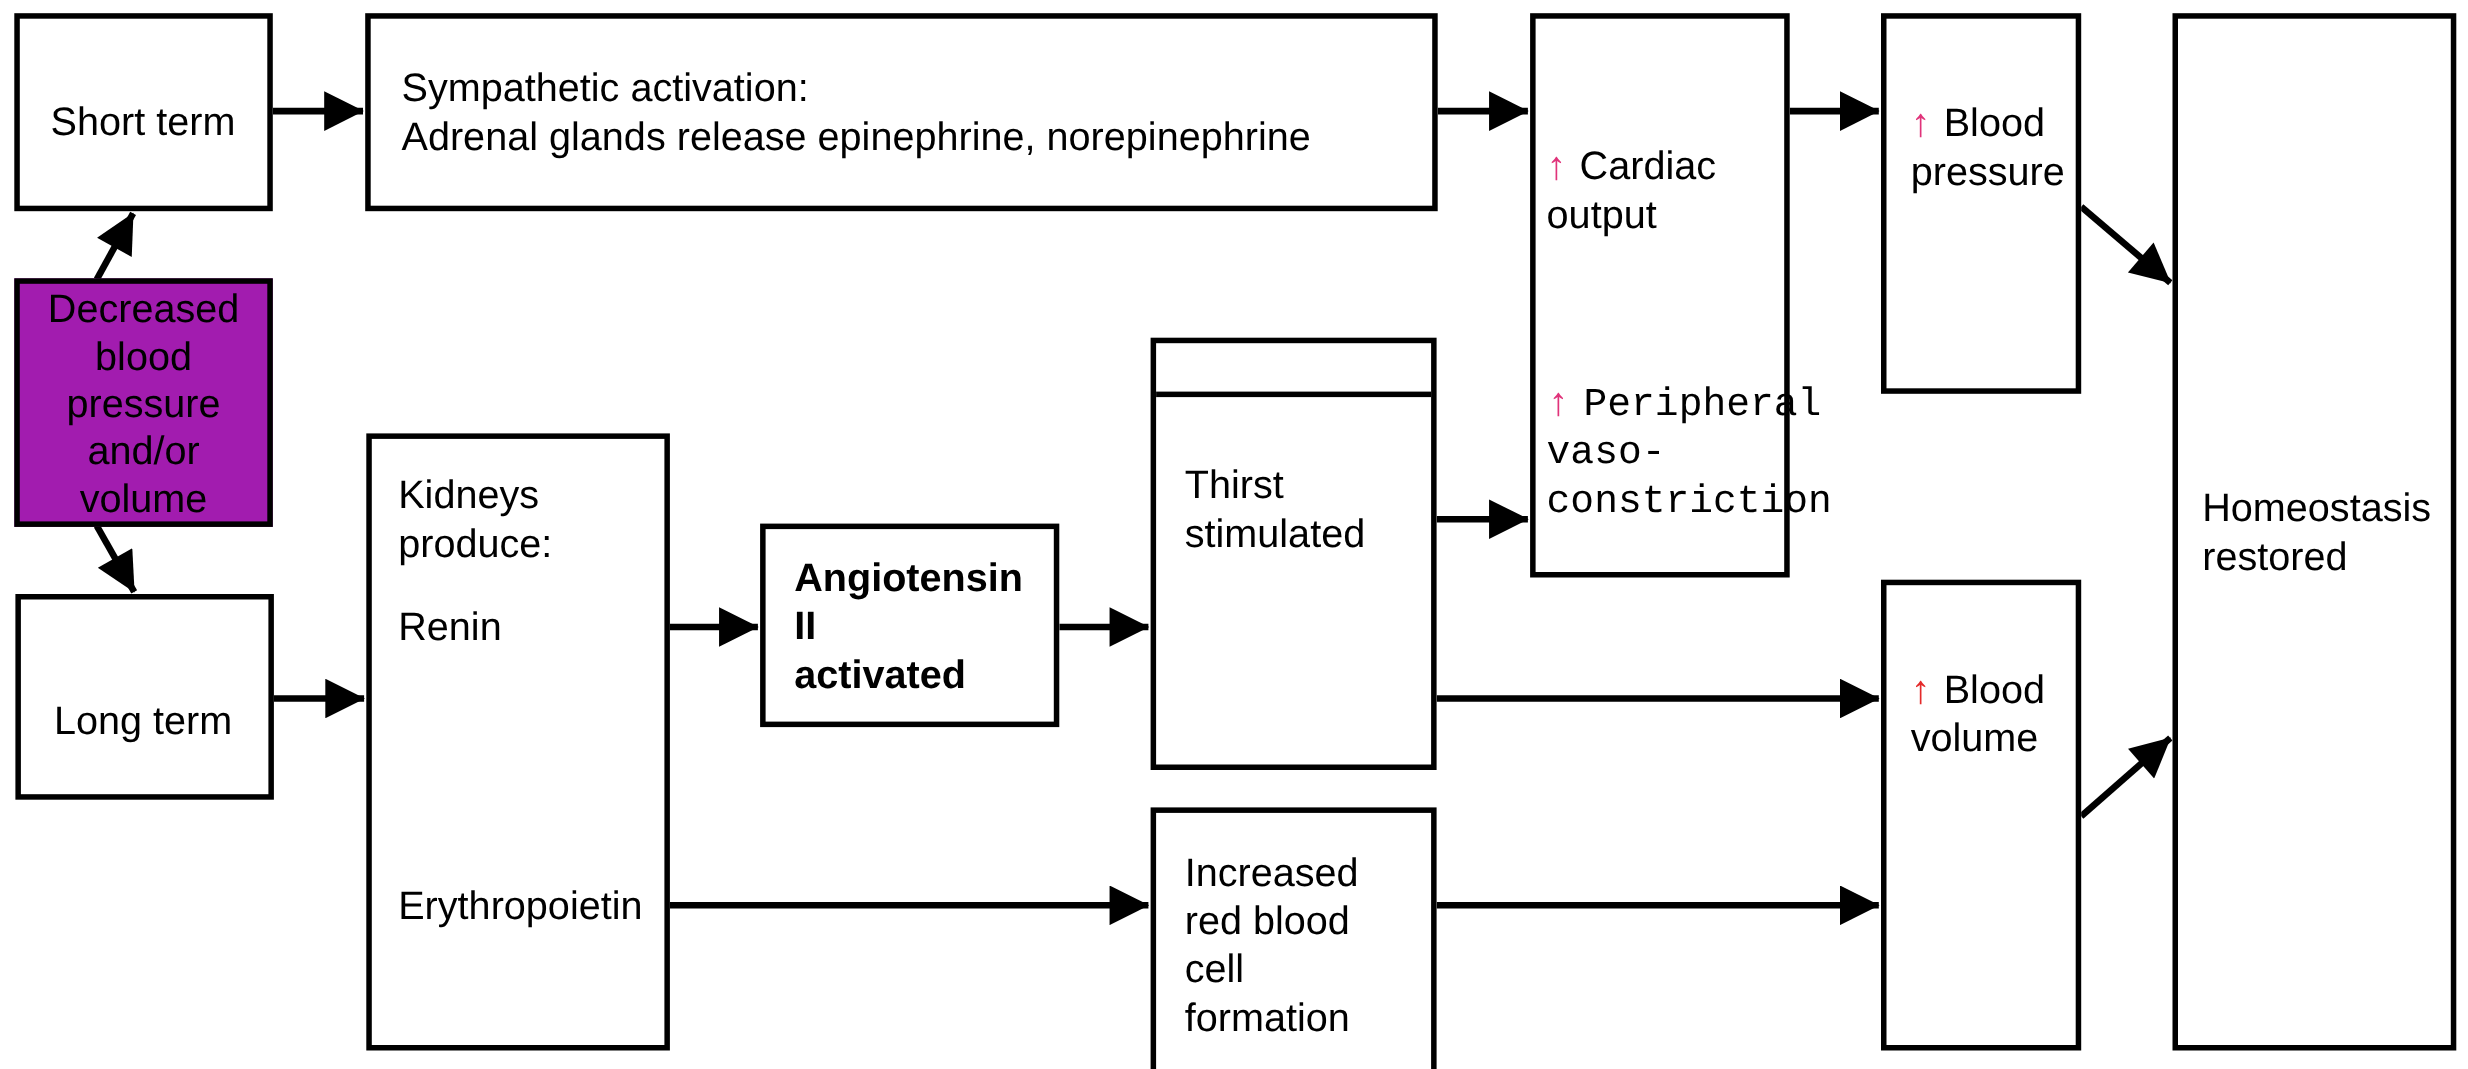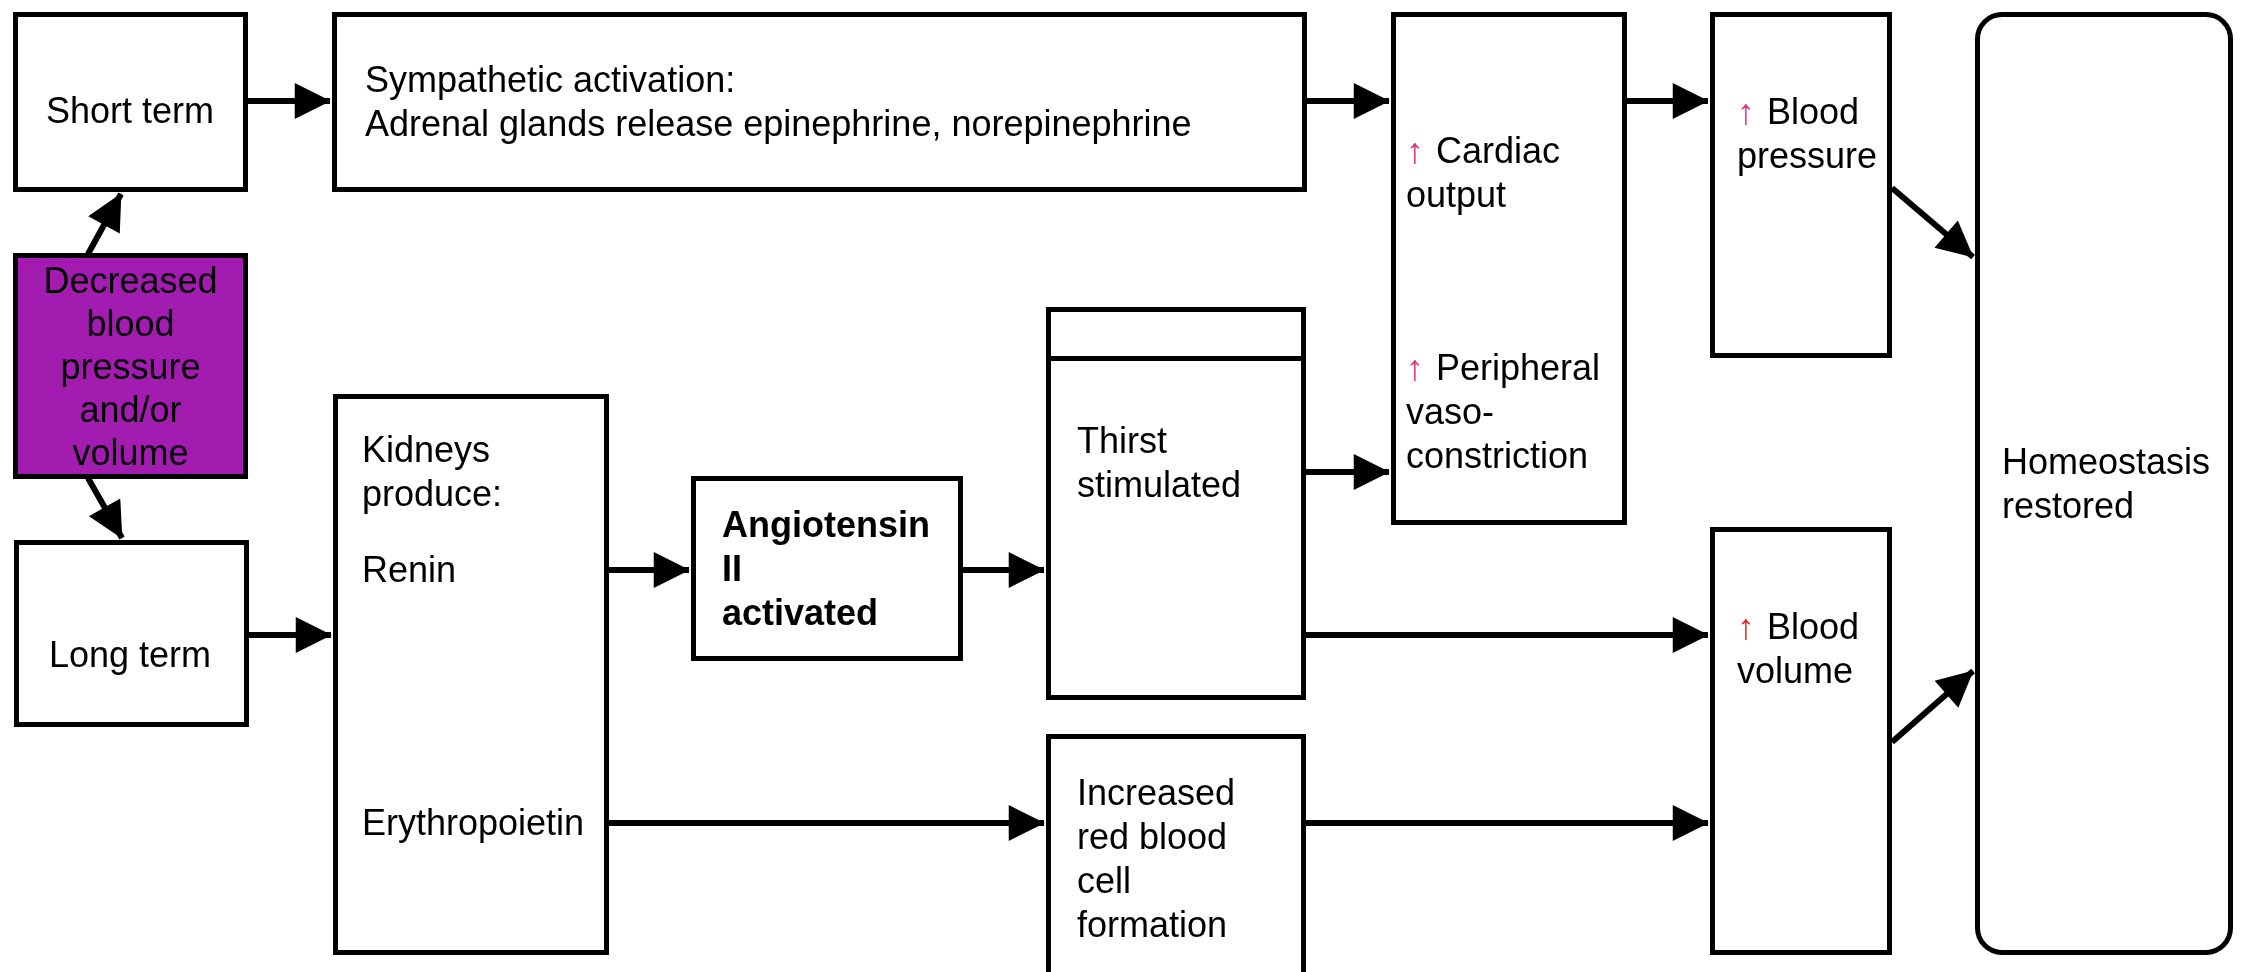--- a/index.html
+++ b/index.html
@@ -31,24 +31,24 @@
   #kidneys .kid-heading{position:absolute;left:24px;top:29px;}
   #kidneys .kid-renin{position:absolute;left:24px;top:149px;}
   #kidneys .kid-ery{position:absolute;left:24px;top:402px;}
   #angiotensin  {left:691px; top:476px; width:272px; height:185px; padding-left:26px;font-weight:bold;}
   #adh-combo    {left:1046px;top:307px; width:260px; height:393px; padding:0;}
   #adh-combo .adh-top{box-sizing:border-box;height:263px;padding:16px 4px 0 26px;white-space:pre-line;}
   #adh-combo .thirst{box-sizing:border-box;height:120px;border-top:5px solid #000;padding:14px 4px 0 26px;white-space:pre-line;}
   #rbc          {left:1046px;top:734px; width:260px; height:250px; padding-left:26px;}
   #cardiac      {left:1391px;top:12px;  width:236px; height:513px; padding-left:10px;}
   #cardiac .entry1{margin-top:24px;}
-  #cardiac .entry2{margin-top:41px;}
+  #cardiac .entry2{margin-top:41px;font-family:Liberation Mono, monospace;}
   #blood-pressure{left:1710px;top:12px; width:182px; height:346px; padding:29px 4px 0 22px;}
   #blood-volume {left:1710px;top:527px; width:182px; height:428px; padding:29px 4px 0 22px;}
-  #homeostasis  {left:1975px;top:12px;  width:258px; height:943px; padding-left:22px;border-radius:27px;}
+  #homeostasis  {left:1975px;top:12px;  width:258px; height:943px; padding-left:22px;}
 
   .up{margin-right:12px;}
   .up.pink{color:#e0337a;}
   .up.red{color:#e42a2a;}
 
   #arrow-layer{position:absolute;left:0;top:0;pointer-events:none;}
   .edge{stroke:#000000;stroke-width:6;}
 </style>
 </head>
 <body>

